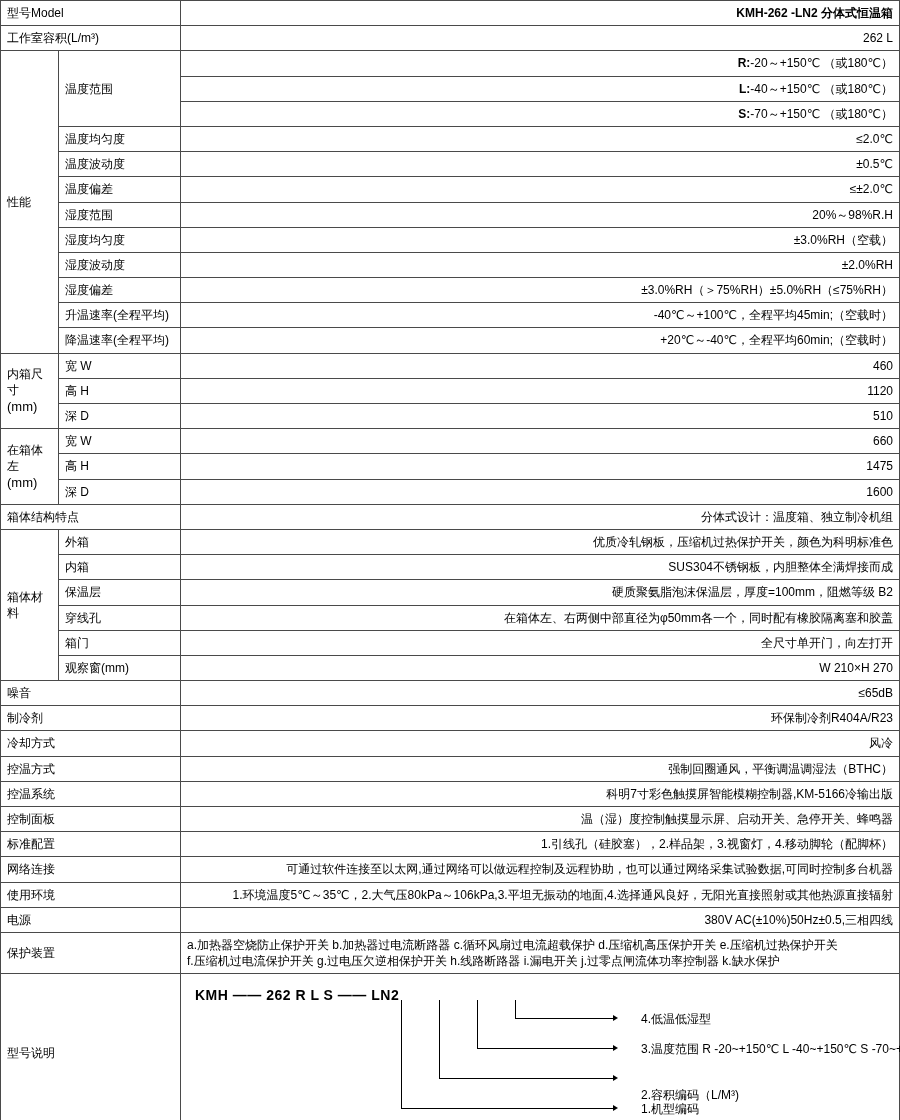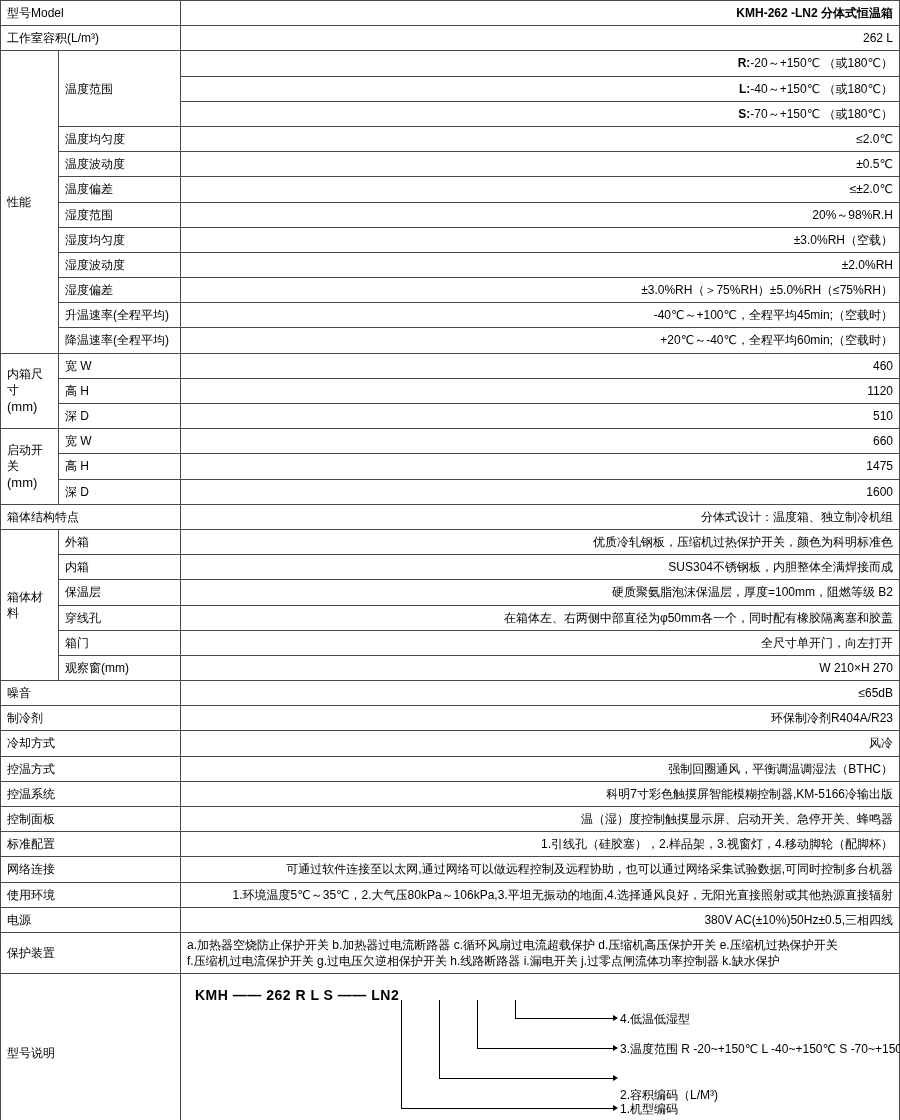--- a/index.html
+++ b/index.html
@@ -53,20 +53,21 @@
     top: 8px;
     font-size: 14px;
     letter-spacing: 0.5px;
     white-space: nowrap;
     font-weight: bold;
   }
   .md-item {
     position: absolute;
     white-space: nowrap;
     font-size: 12px;
+    margin-left: 21px;
   }
   .md-line {
     position: absolute;
     border-left: 1px solid #000;
     border-bottom: 1px solid #000;
   }
   .md-arrow {
     position: absolute;
     width: 0; height: 0;
     border-top: 3px solid transparent;
@@ -163,21 +164,21 @@
     <td class="c-left sub-label">高 H</td>
     <td class="c-center">1120</td>
   </tr>
   <tr>
     <td class="c-left sub-label">深 D</td>
     <td class="c-center">510</td>
   </tr>
 
   <tr>
     <td class="c-left" rowspan="3">
-      <div>启动开关</div>
+      <div>在箱体左</div>
       <div class="dim-unit">(mm)</div>
     </td>
     <td class="c-left sub-label">宽 W</td>
     <td class="c-center">660</td>
   </tr>
   <tr>
     <td class="c-left sub-label">高 H</td>
     <td class="c-center">1475</td>
   </tr>
   <tr>

